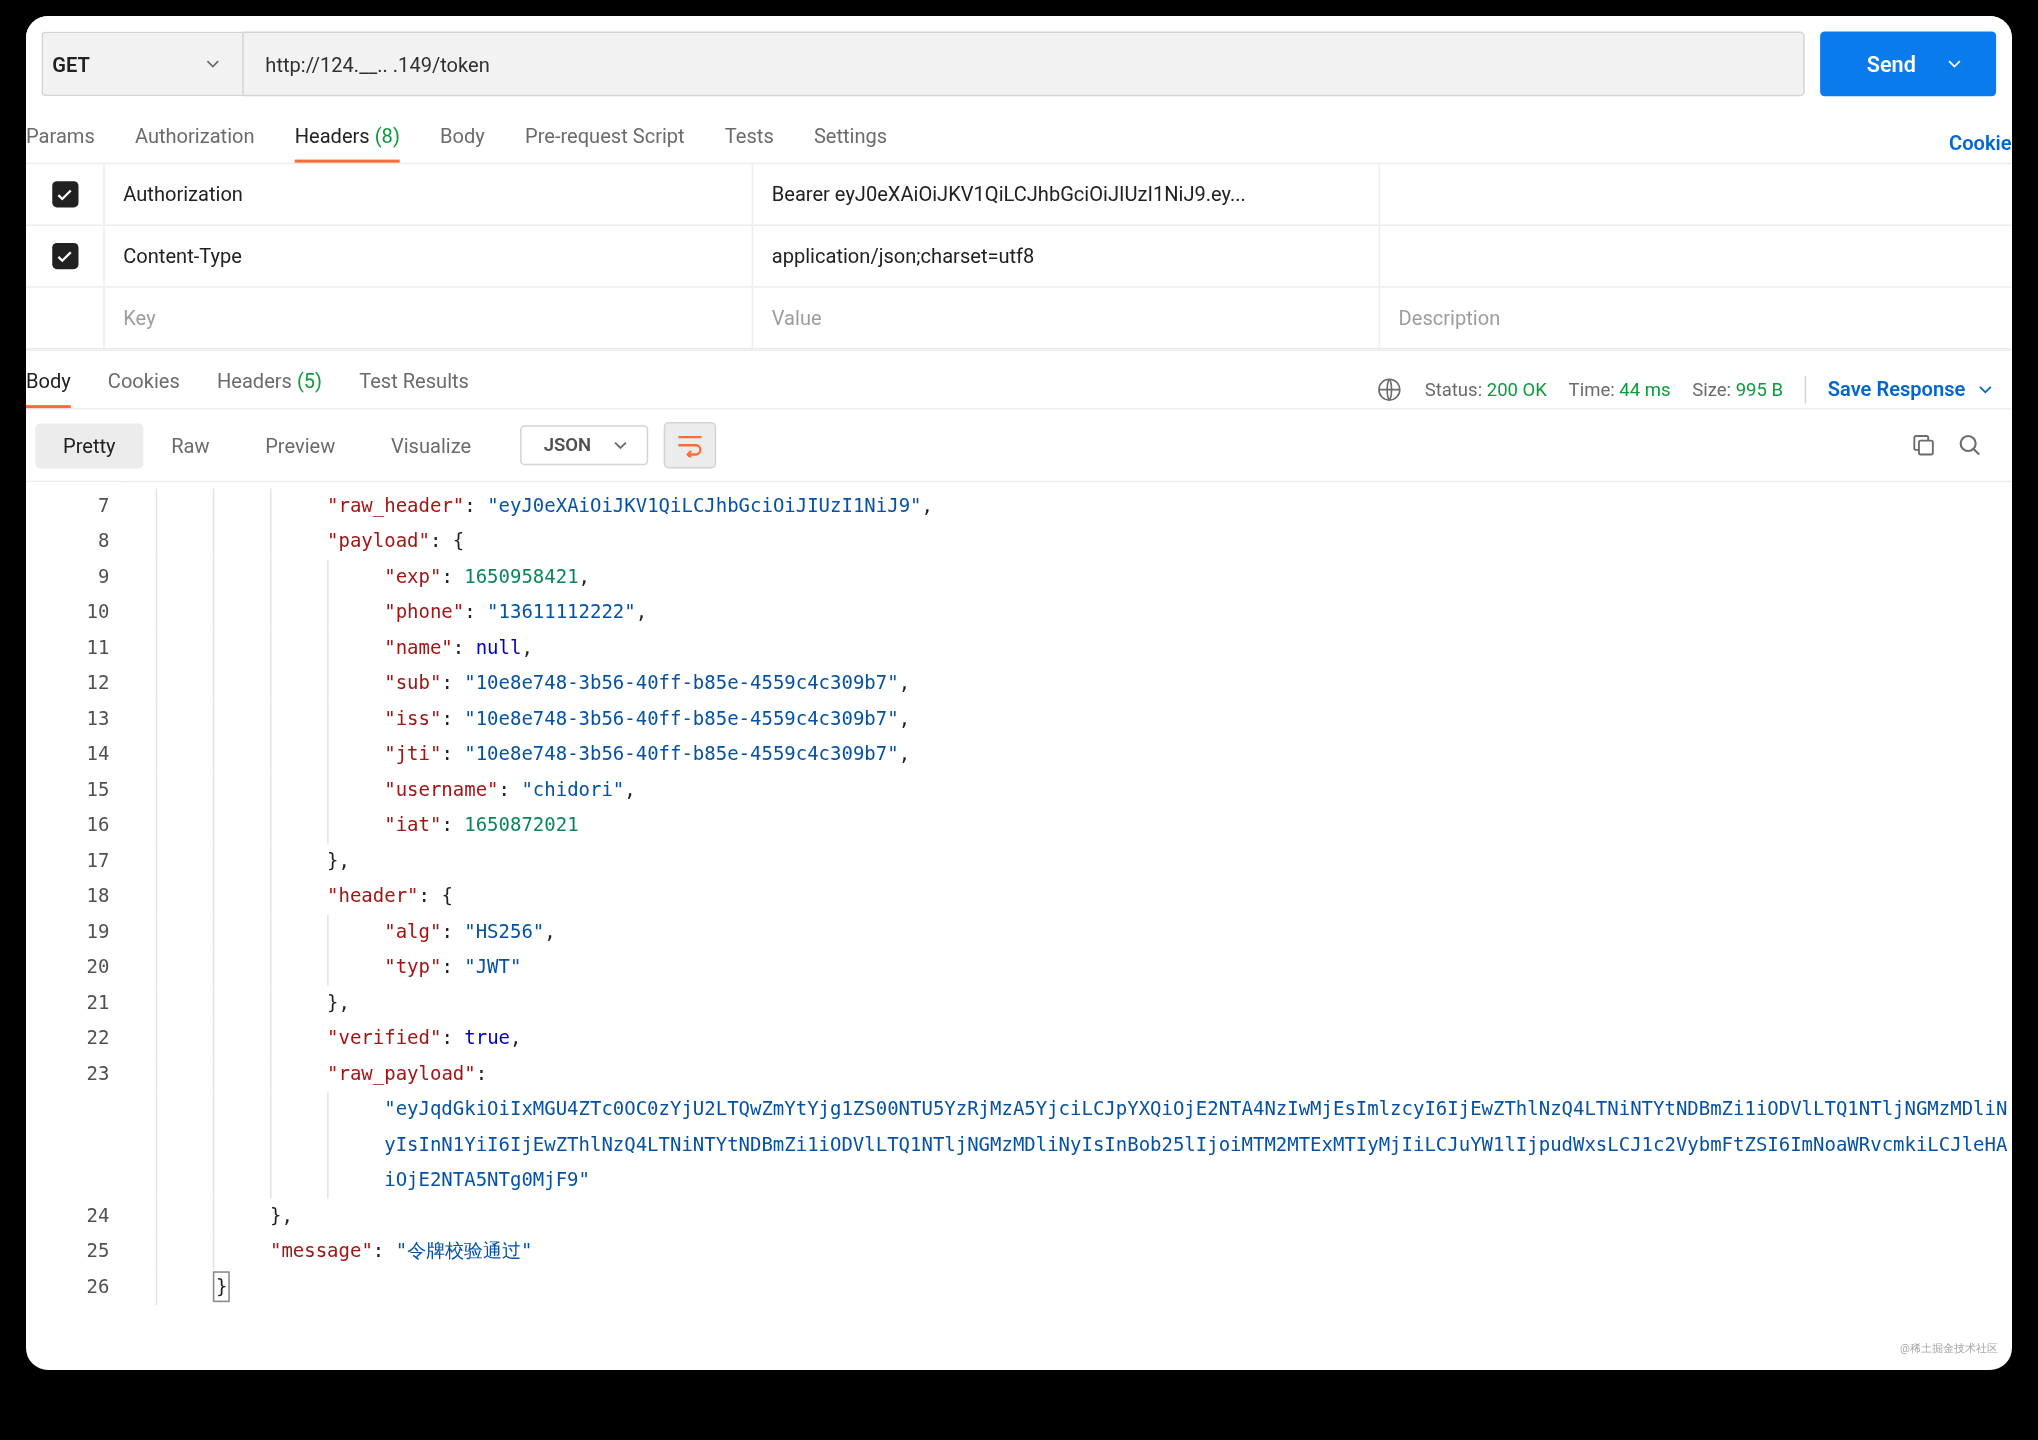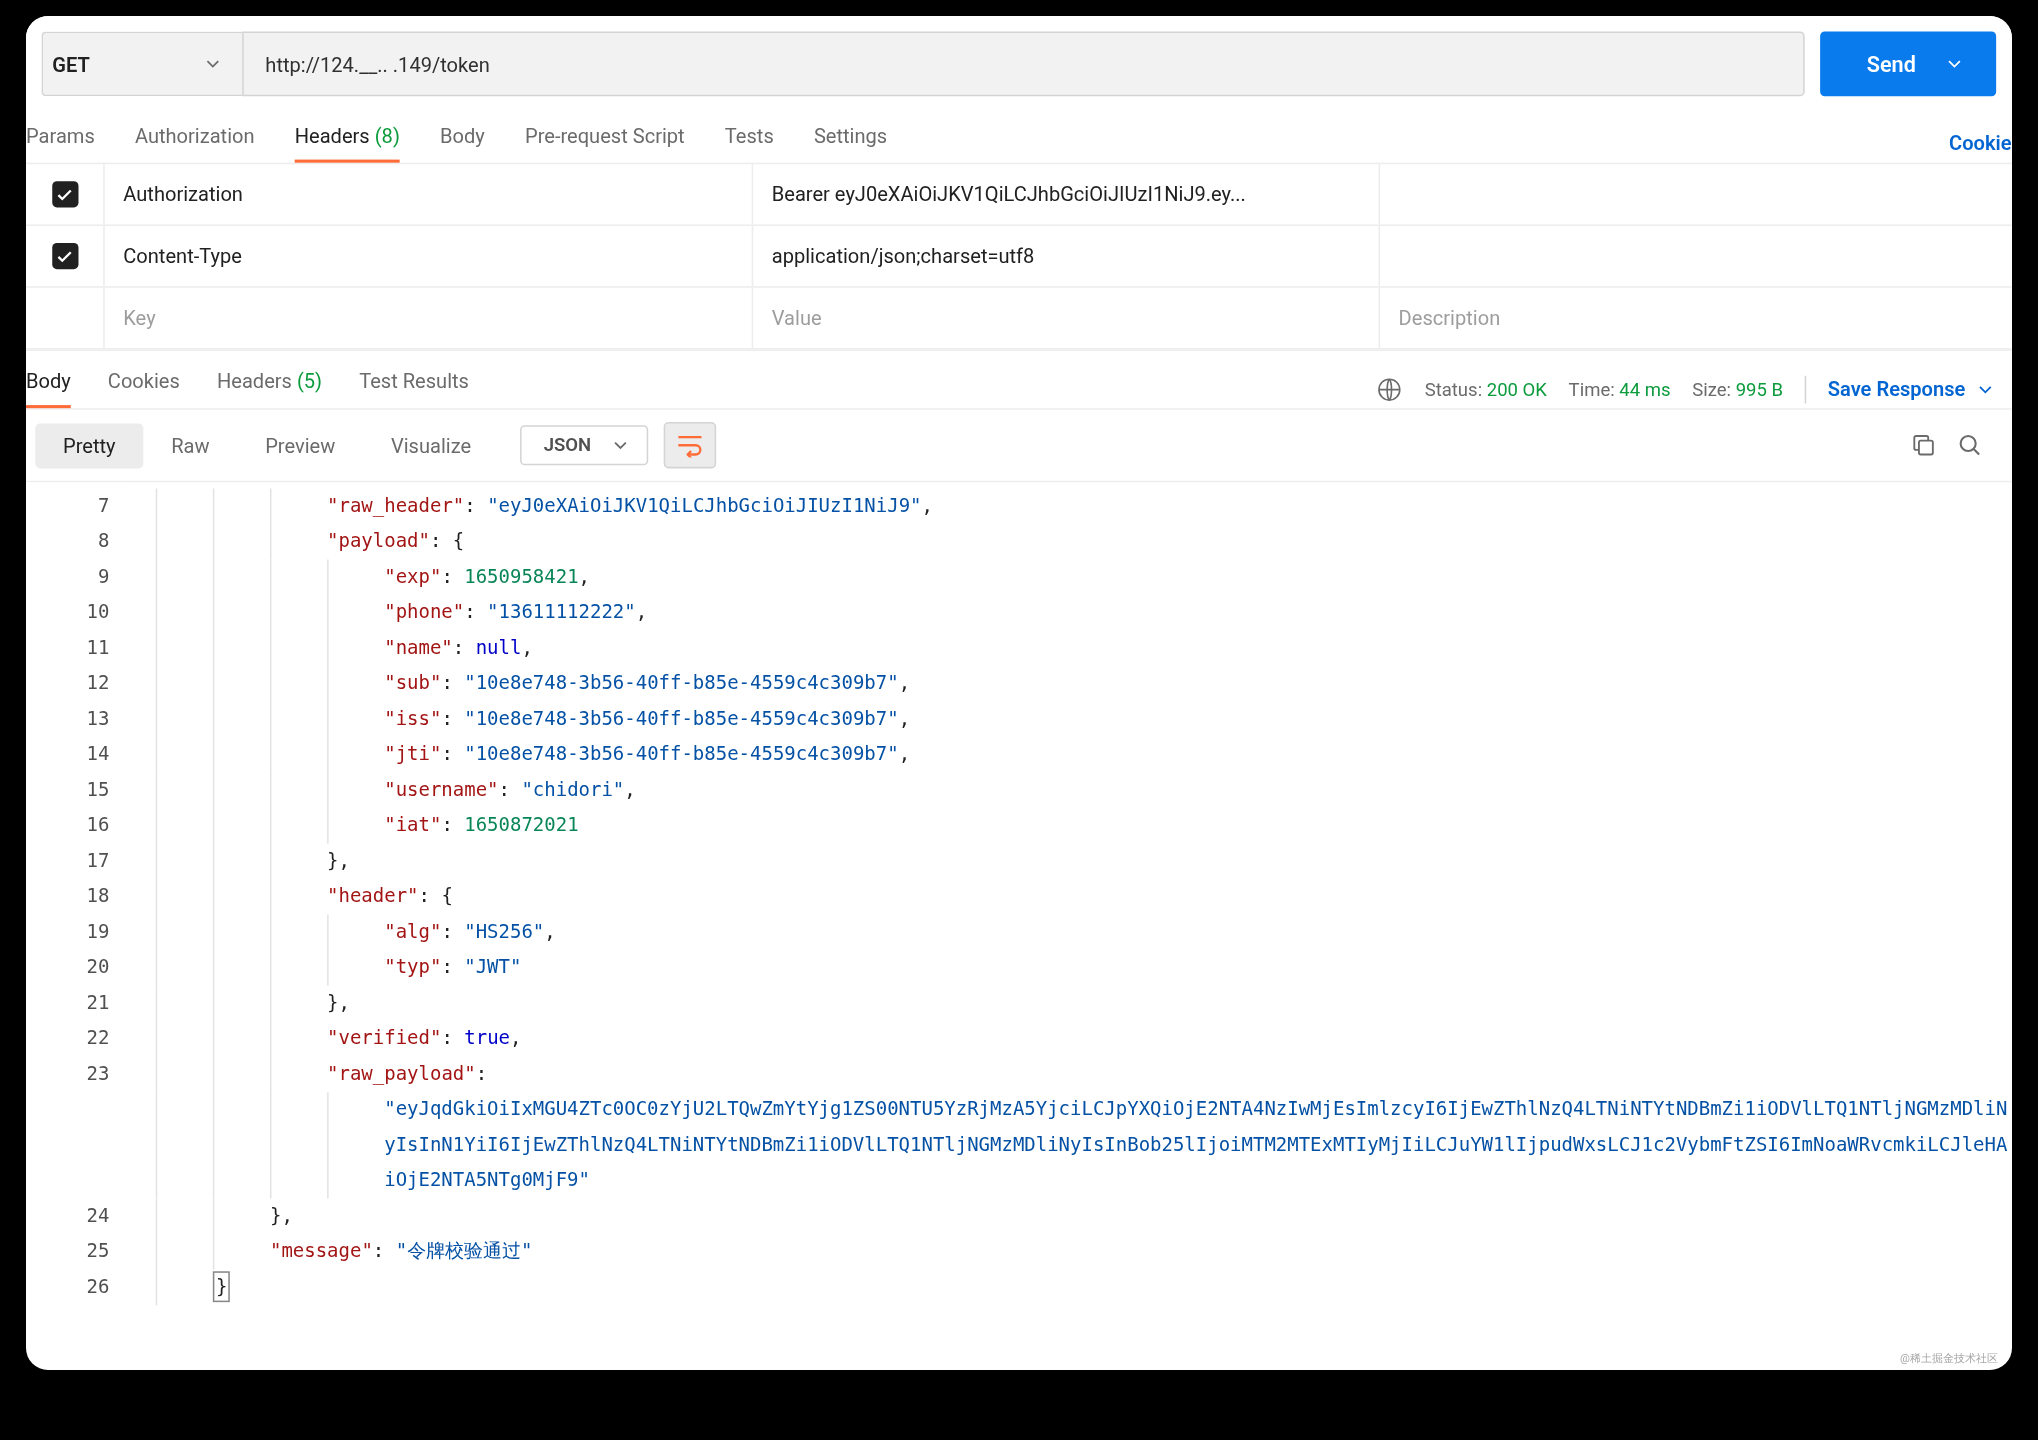--- a/index.html
+++ b/index.html
@@ -58,21 +58,21 @@
 .gutter div{height:23px;line-height:23px;}
 .lines{flex:1;padding:4px 0;}
 .lines .ln{height:23px;line-height:23px;white-space:pre;}
 .k{color:#a31515;}
 .s{color:#0451a5;}
 .n{color:#098658;}
 .p{color:#212121;}
 .b{color:#0000c8;}
 .nll{color:#0000c8;}
 .lines .wrap{height:auto;white-space:normal;word-break:break-all;padding-left:0;}
-.watermark{position:absolute;right:14px;bottom:4px;font-size:11px;color:#a7a7a7;}
+.watermark{position:absolute;right:14px;bottom:14px;font-size:11px;color:#a7a7a7;}
 .cursor-box{display:inline-block;border:1px solid #888;padding:0 1px;line-height:18px;height:20px;}
 .globeicon{width:18px;height:18px;}
 .chev{width:14px;height:14px;}
 </style>
 </head>
 <body>
 
 <div class="app-frame">
 <div class="inner">
 

